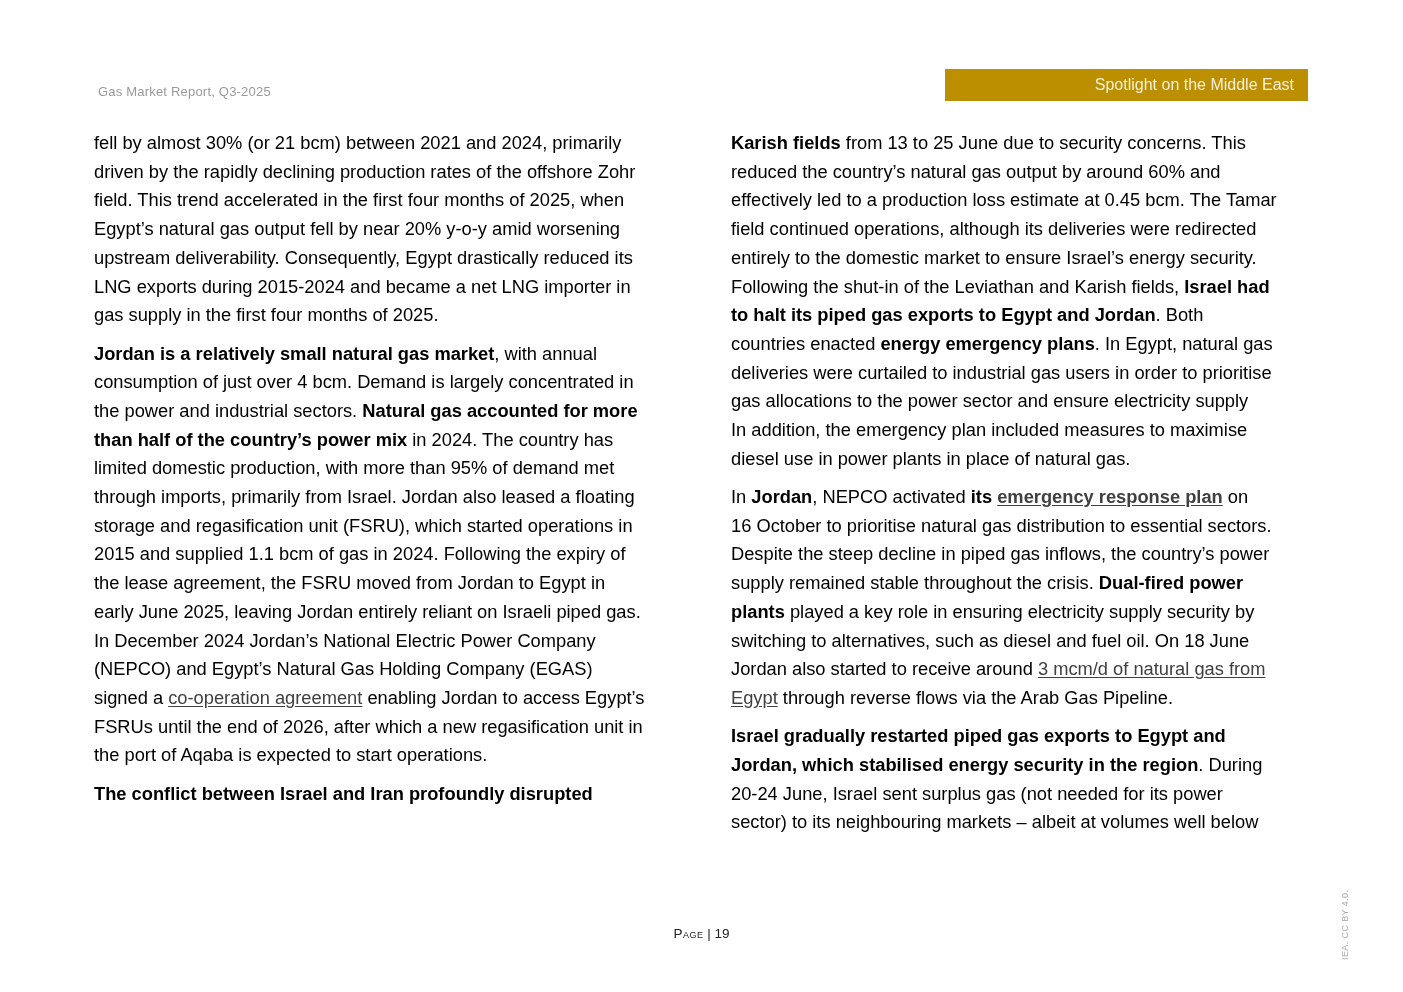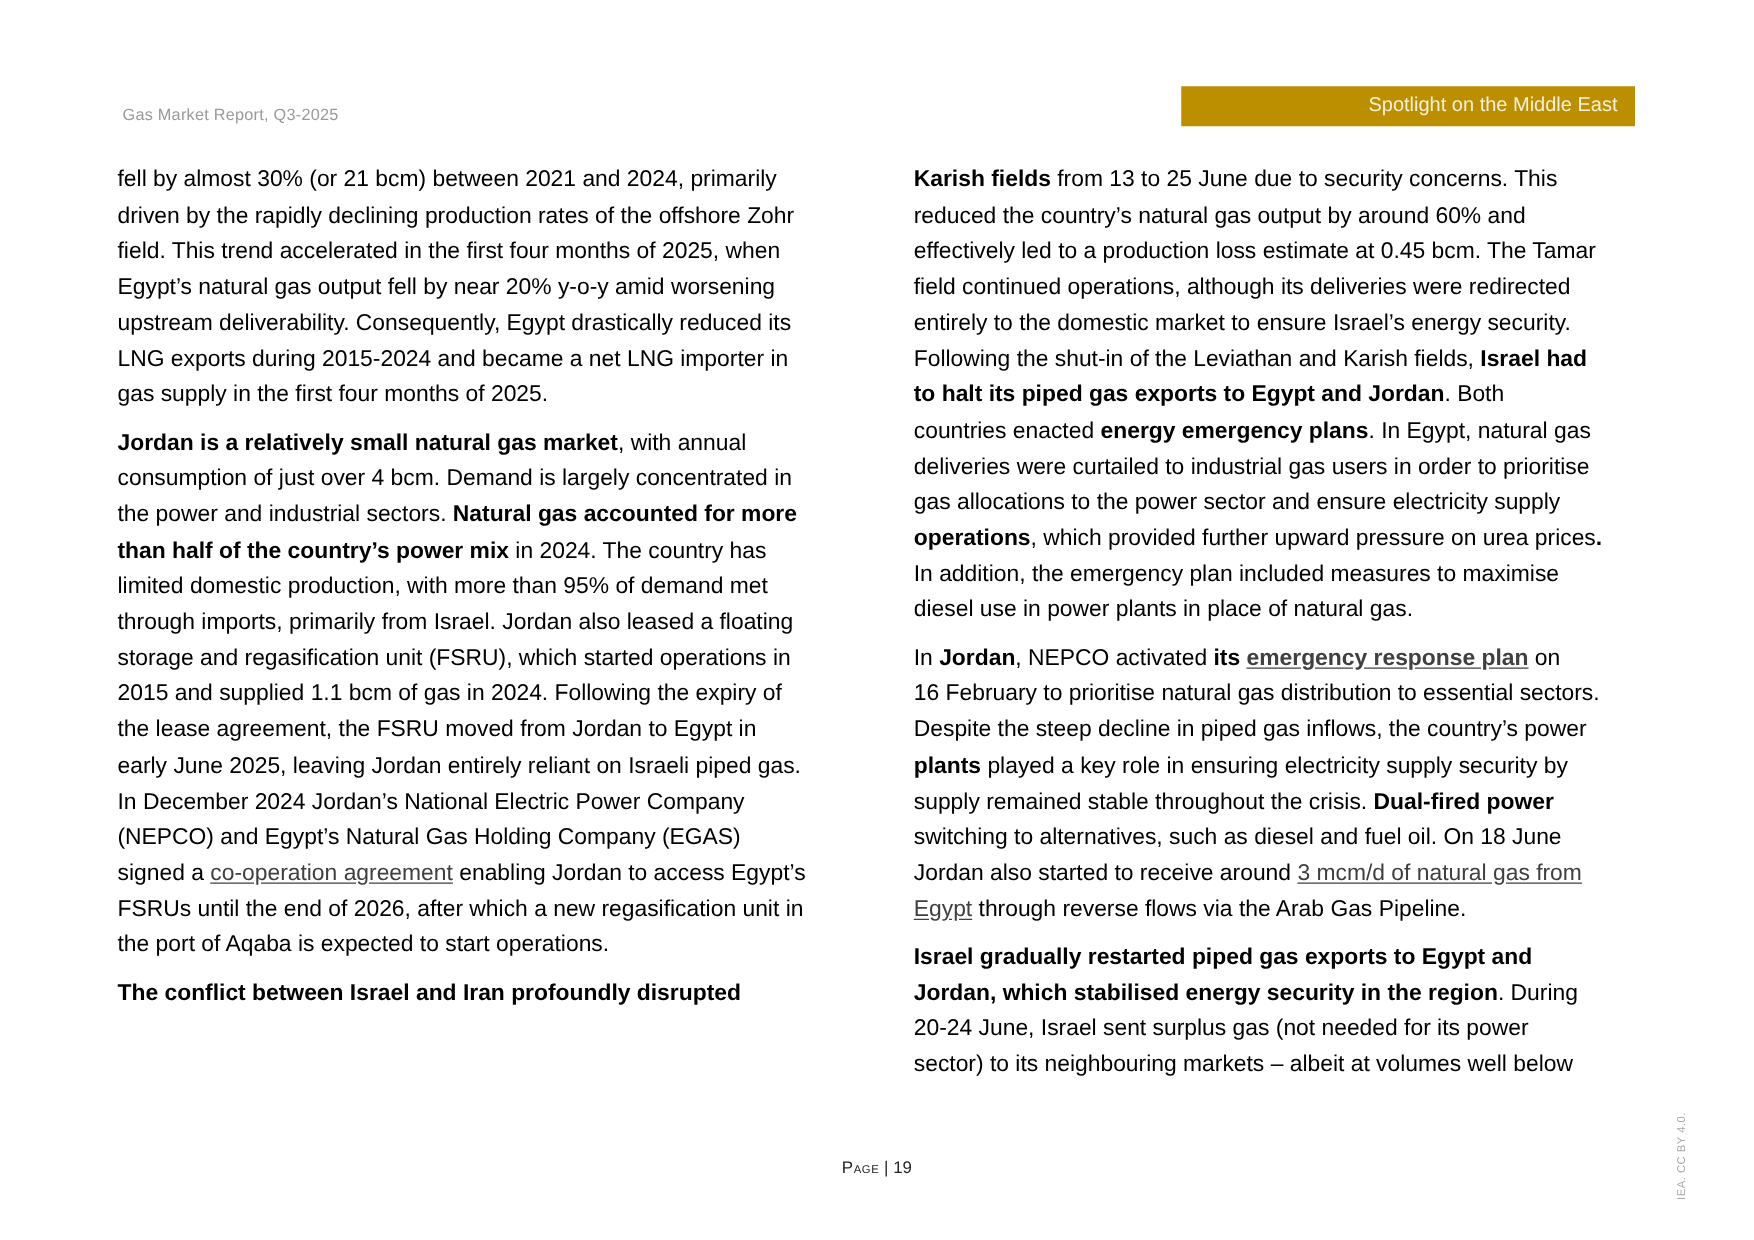--- a/index.html
+++ b/index.html
@@ -129,31 +129,30 @@
     <span class="line"><b>Karish fields</b><span> from 13 to 25 June due to security concerns. This</span></span>
     <span class="line">reduced the country’s natural gas output by around 60% and</span>
     <span class="line">effectively led to a production loss estimate at 0.45 bcm. The Tamar</span>
     <span class="line">field continued operations, although its deliveries were redirected</span>
     <span class="line">entirely to the domestic market to ensure Israel’s energy security.</span>
     <span class="line"><span>Following the shut-in of the Leviathan and Karish fields, </span><b>Israel had</b></span>
     <span class="line"><b>to halt its piped gas exports to Egypt and Jordan</b><span>. Both</span></span>
     <span class="line"><span>countries enacted </span><b>energy emergency plans</b><span>. In Egypt, natural gas</span></span>
     <span class="line">deliveries were curtailed to industrial gas users in order to prioritise</span>
     <span class="line">gas allocations to the power sector and ensure electricity supply</span>
-    <span class="line"><b>operations</b><span>, which provided further upward pressure on urea prices</span><b>.</b></span>
     <span class="line">In addition, the emergency plan included measures to maximise</span>
     <span class="line">diesel use in power plants in place of natural gas.</span>
   </div>
 
   <div class="para">
     <span class="line"><span>In </span><b>Jordan</b><span>, NEPCO activated </span><b>its </b><b><a class="link" href="#">emergency response plan</a></b><span> on</span></span>
-    <span class="line">16 February to prioritise natural gas distribution to essential sectors.</span>
+    <span class="line">16 October to prioritise natural gas distribution to essential sectors.</span>
     <span class="line">Despite the steep decline in piped gas inflows, the country’s power</span>
+    <span class="line"><span>supply remained stable throughout the crisis. </span><b>Dual-fired power</b></span>
     <span class="line"><b>plants</b><span> played a key role in ensuring electricity supply security by</span></span>
-    <span class="line"><span>supply remained stable throughout the crisis. </span><b>Dual-fired power</b></span>
     <span class="line">switching to alternatives, such as diesel and fuel oil. On 18 June</span>
     <span class="line"><span>Jordan also started to receive around </span><a class="link" href="#">3 mcm/d of natural gas from</a></span>
     <span class="line"><a class="link" href="#">Egypt</a><span> through reverse flows via the Arab Gas Pipeline.</span></span>
   </div>
 
   <div class="para">
     <span class="line"><b>Israel gradually restarted piped gas exports to Egypt and</b></span>
     <span class="line"><b>Jordan, which stabilised energy security in the region</b><span>. During</span></span>
     <span class="line">20-24 June, Israel sent surplus gas (not needed for its power</span>
     <span class="line">sector) to its neighbouring markets – albeit at volumes well below</span>

